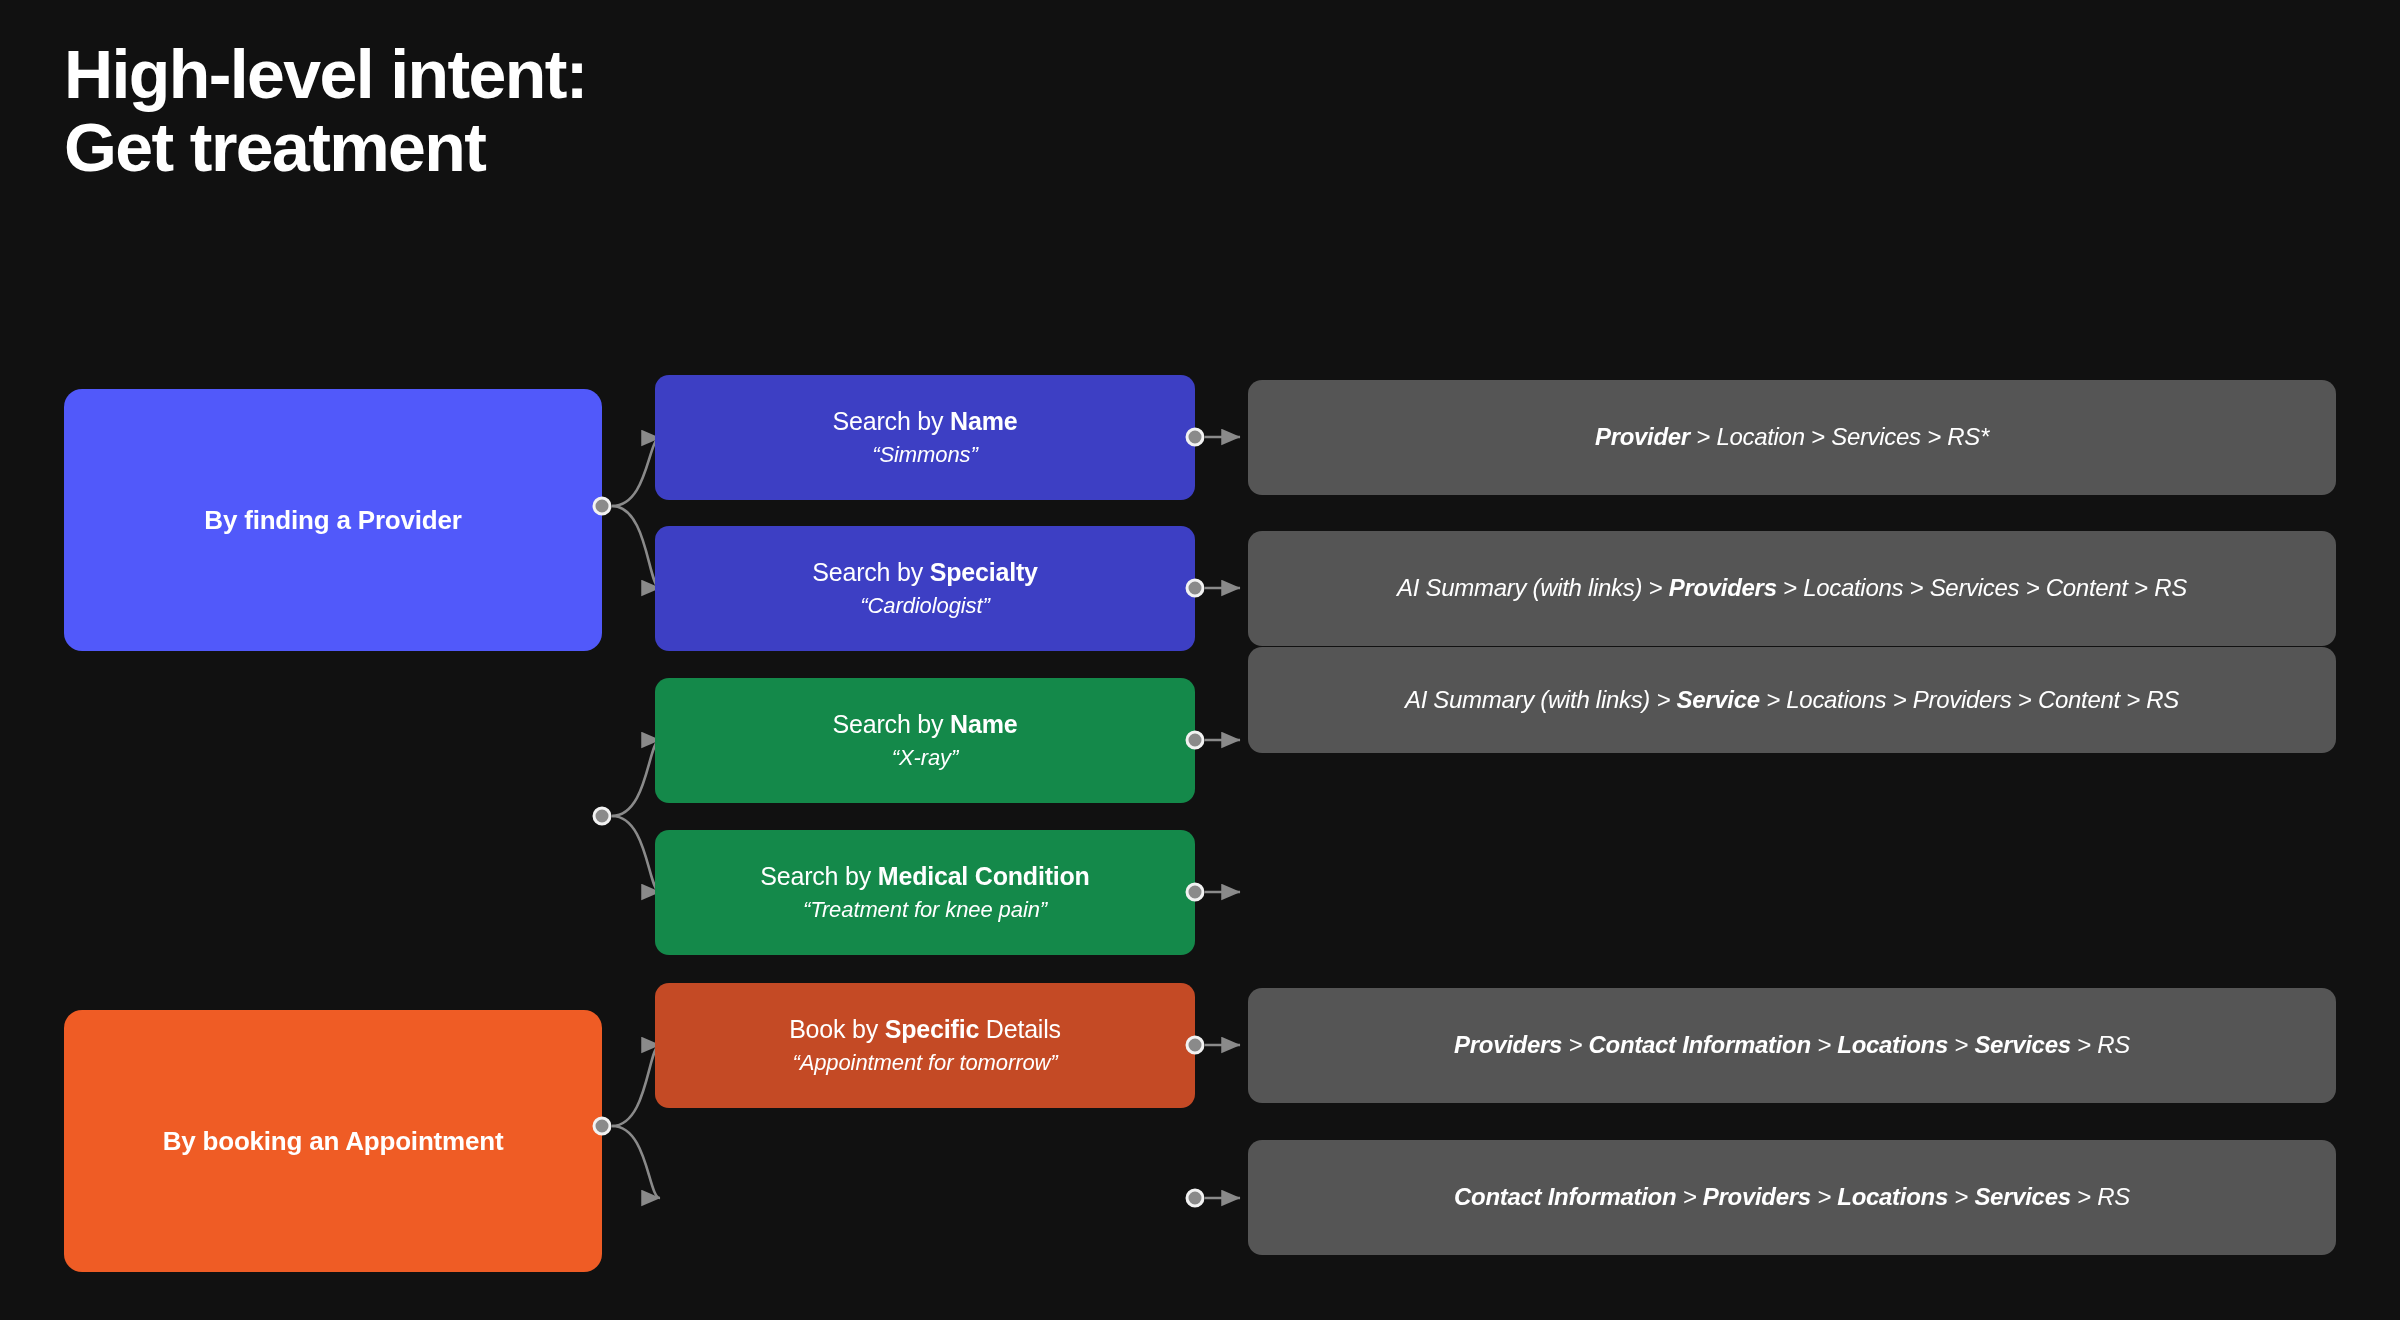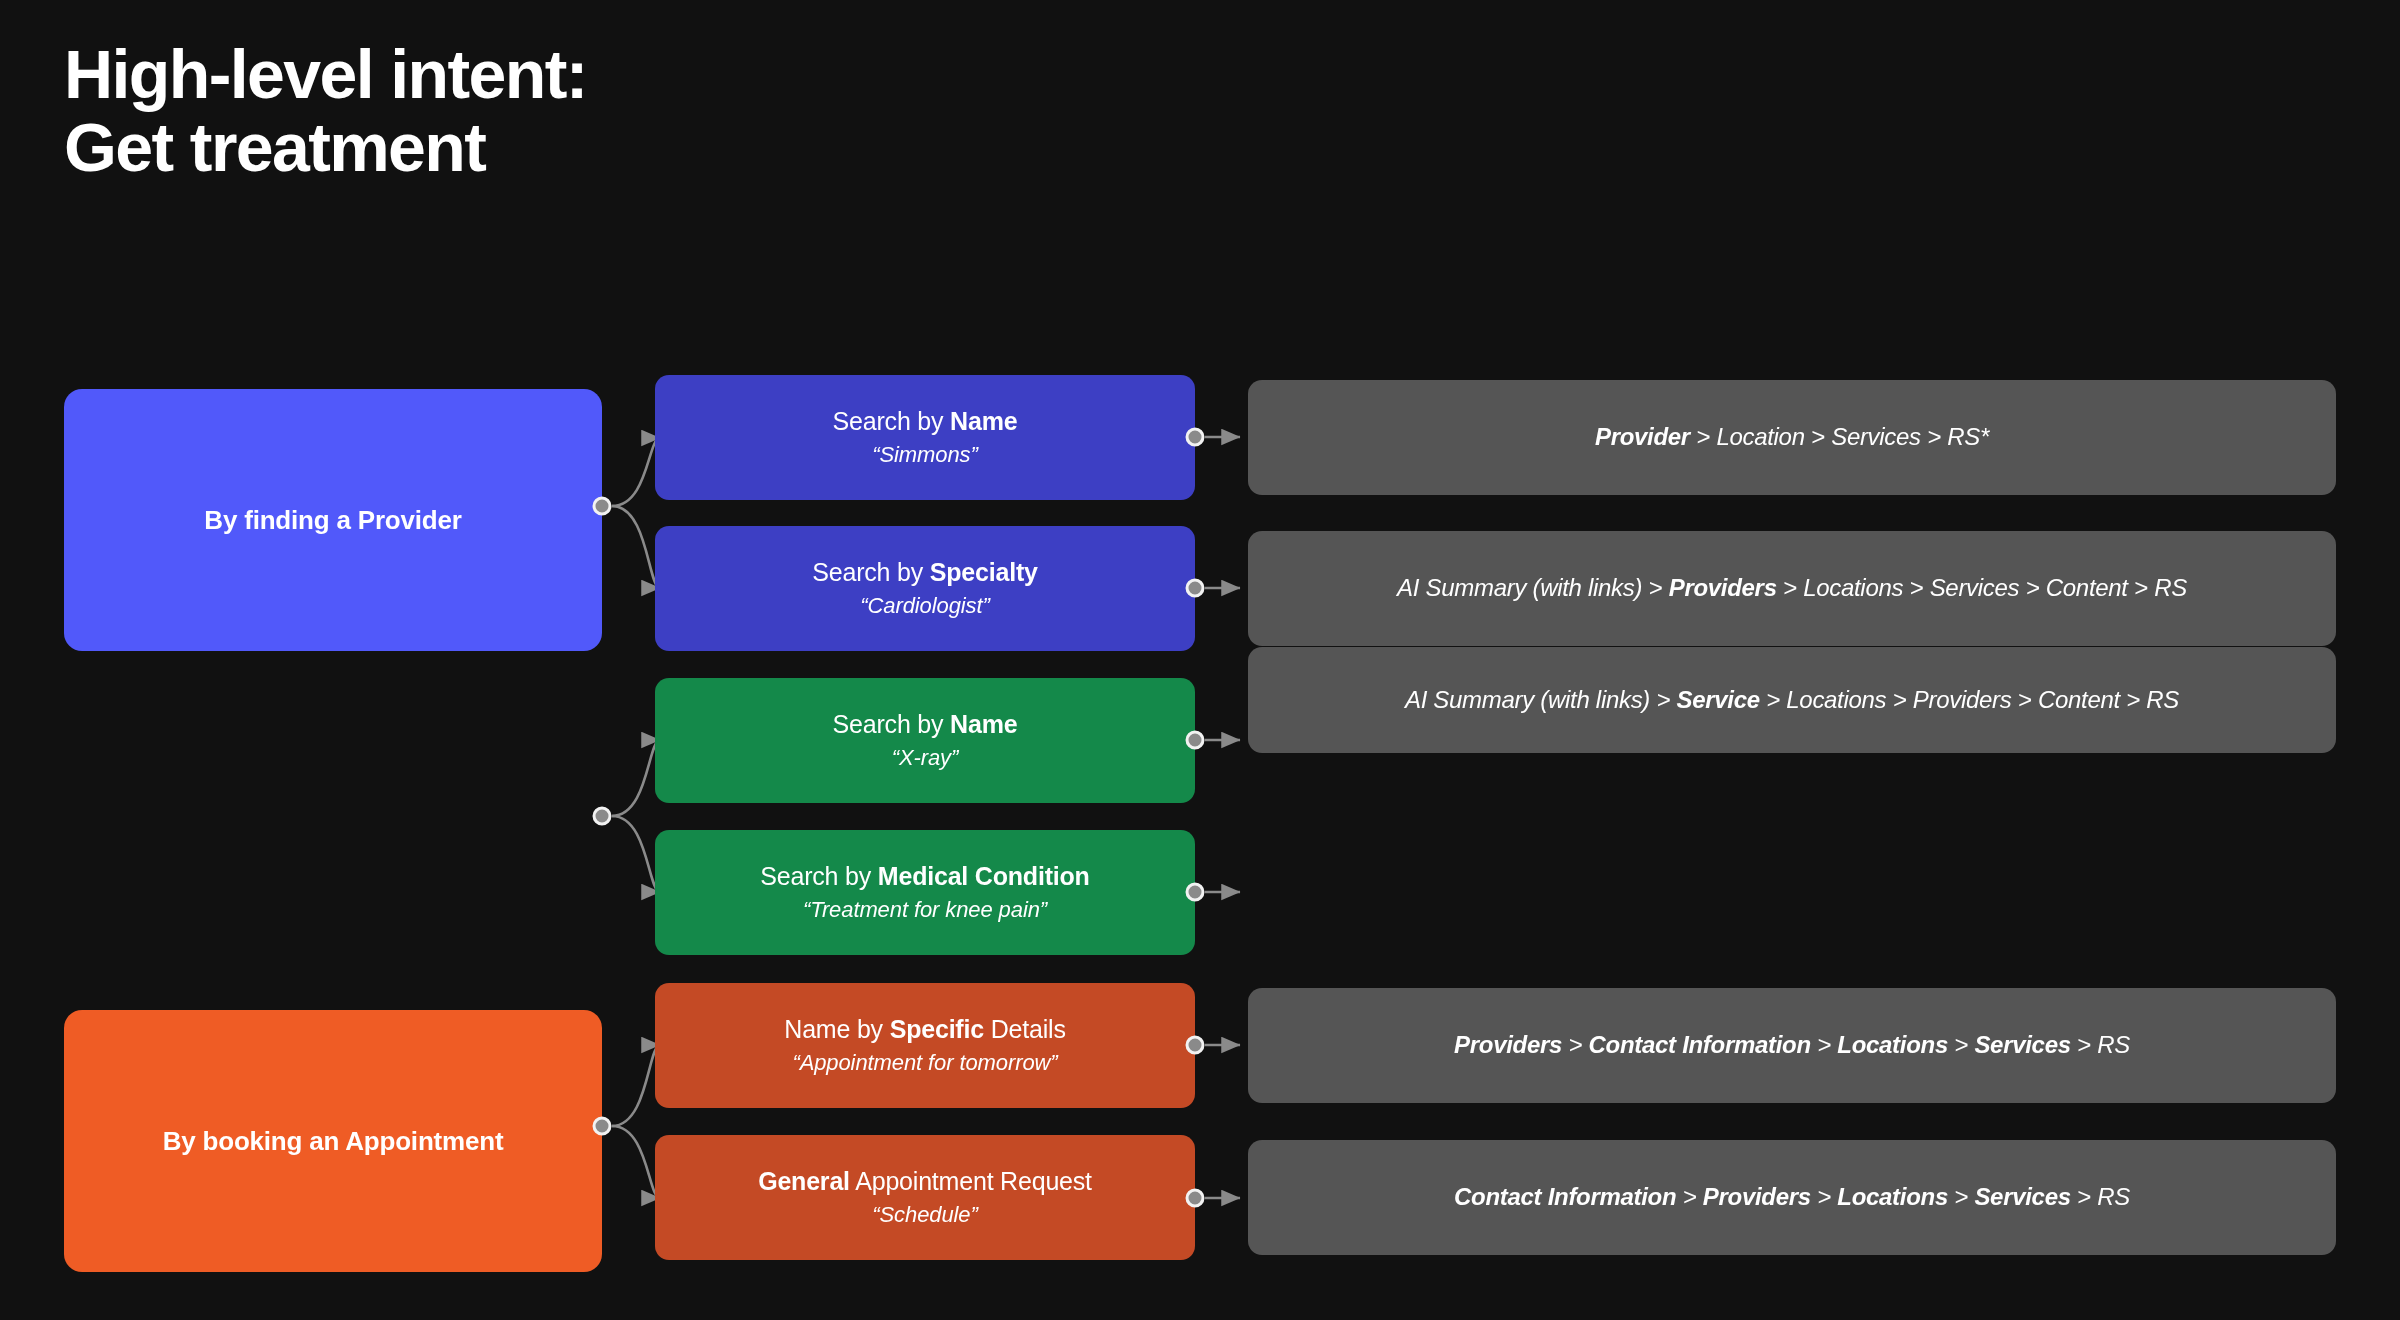--- a/index.html
+++ b/index.html
@@ -214,32 +214,26 @@
     <div class="result-text"><span>AI Summary (with links)</span><span class="sep"> &gt; </span><b>Service</b><span class="sep"> &gt; </span><span>Locations</span><span class="sep"> &gt; </span><span>Providers</span><span class="sep"> &gt; </span><span>Content</span><span class="sep"> &gt; </span><span>RS</span></div>
   </div>
 
   <div class="intent-card c-orange-main" style="top:996px;height:262px;">
     <span>By booking an Appointment</span>
   </div>
   <div class="dot" style="left:602px;top:1126px;"></div>
 
   <div class="query-card c-orange-sub" style="top:983px;height:125px;">
     <div class="query-title">
-      <span>Name by </span><b>Specific</b><span> Details</span>
+      <span>Book by </span><b>Specific</b><span> Details</span>
     </div>
     <div class="query-example">“Appointment for tomorrow”</div>
   </div>
   <div class="dot" style="left:1195px;top:1045px;"></div>
 
-  <div class="query-card c-orange-sub" style="top:1135px;height:125px;">
-    <div class="query-title">
-      <span></span><b>General</b><span> Appointment Request</span>
-    </div>
-    <div class="query-example">“Schedule”</div>
-  </div>
   <div class="dot" style="left:1195px;top:1198px;"></div>
 
   <div class="result-card" style="top:988px;height:115px;">
     <div class="result-text"><b>Providers</b><span class="sep"> &gt; </span><b>Contact Information</b><span class="sep"> &gt; </span><b>Locations</b><span class="sep"> &gt; </span><b>Services</b><span class="sep"> &gt; </span><span>RS</span></div>
   </div>
   <div class="result-card" style="top:1140px;height:115px;">
     <div class="result-text"><b>Contact Information</b><span class="sep"> &gt; </span><b>Providers</b><span class="sep"> &gt; </span><b>Locations</b><span class="sep"> &gt; </span><b>Services</b><span class="sep"> &gt; </span><span>RS</span></div>
   </div>
 </div>
 

